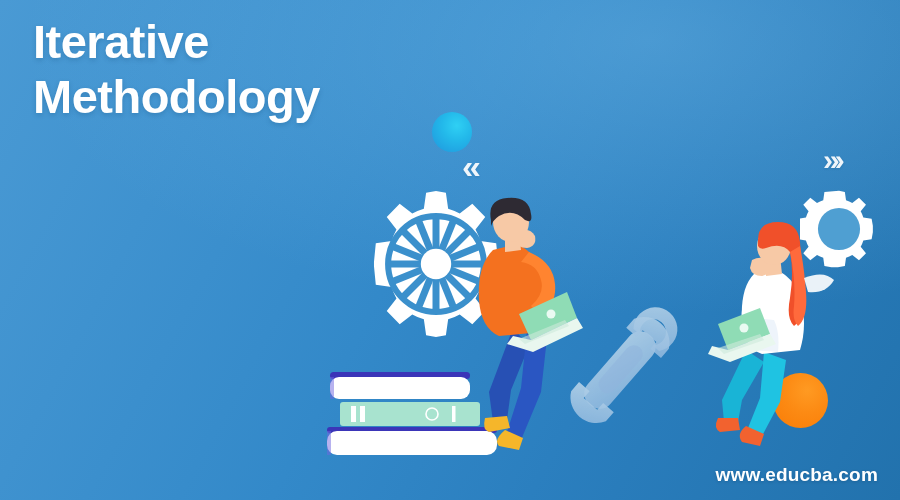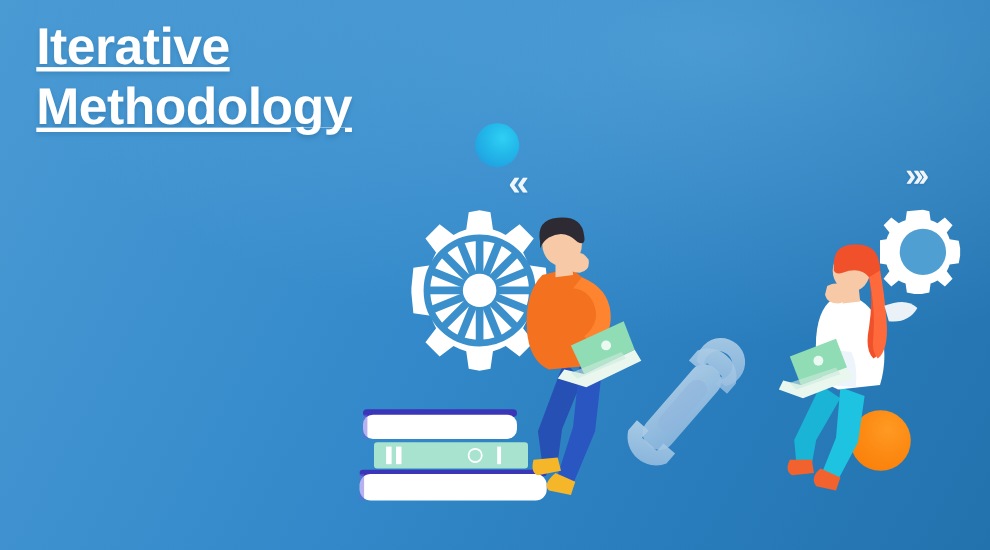--- a/index.html
+++ b/index.html
@@ -18,21 +18,20 @@
     pointer-events:none;
   }
 
   
   .title{
     position:absolute;left:33px;top:14px;width:430px;
     color:#ffffff;font-weight:bold;font-size:47px;line-height:1.18;
     letter-spacing:-0.5px;
     text-shadow:0 2px 5px rgba(10,60,100,.22);
     white-space:pre-line;
-    text-decoration:underline;
   }
 
   
   .circle-cyan{
     position:absolute;left:432px;top:112px;width:40px;height:40px;border-radius:50%;
     background:radial-gradient(circle at 62% 34%, #2fd0f4 0%, #23b9ea 40%, #1f95dd 100%);
   }
   .circle-orange{
     position:absolute;left:773px;top:373px;width:55px;height:55px;border-radius:50%;
     background:radial-gradient(circle at 62% 32%, #ff9a22 0%, #fc8a13 45%, #f97c06 100%);
@@ -222,14 +221,15 @@
     <path d="M82 30 Q88 58 86 84 Q84 98 90 104 Q100 96 98 70 Q96 44 92 24 Z" fill="#ff6a3c"></path>
 
     <path d="M96 56 Q116 48 126 58 Q118 72 100 70 Z" fill="#ffffff" opacity=".9"></path>
 
     <path d="M10 102 L52 86 L62 112 L20 128 Z" fill="#8fdcb5"></path>
     <circle cx="36" cy="106" r="4.5" fill="#eafaf2"></circle>
     <path d="M4 124 L20 128 L62 112 L68 122 L22 140 L0 132 Z" fill="#e9f7ef"></path>
     <path d="M10 126 L52 112 L56 118 L16 132 Z" fill="#cde9da" opacity=".6"></path>
   </svg>
 
+  <div class="watermark">www.educba.com</div>
 
 </div>
 
 </body></html>

